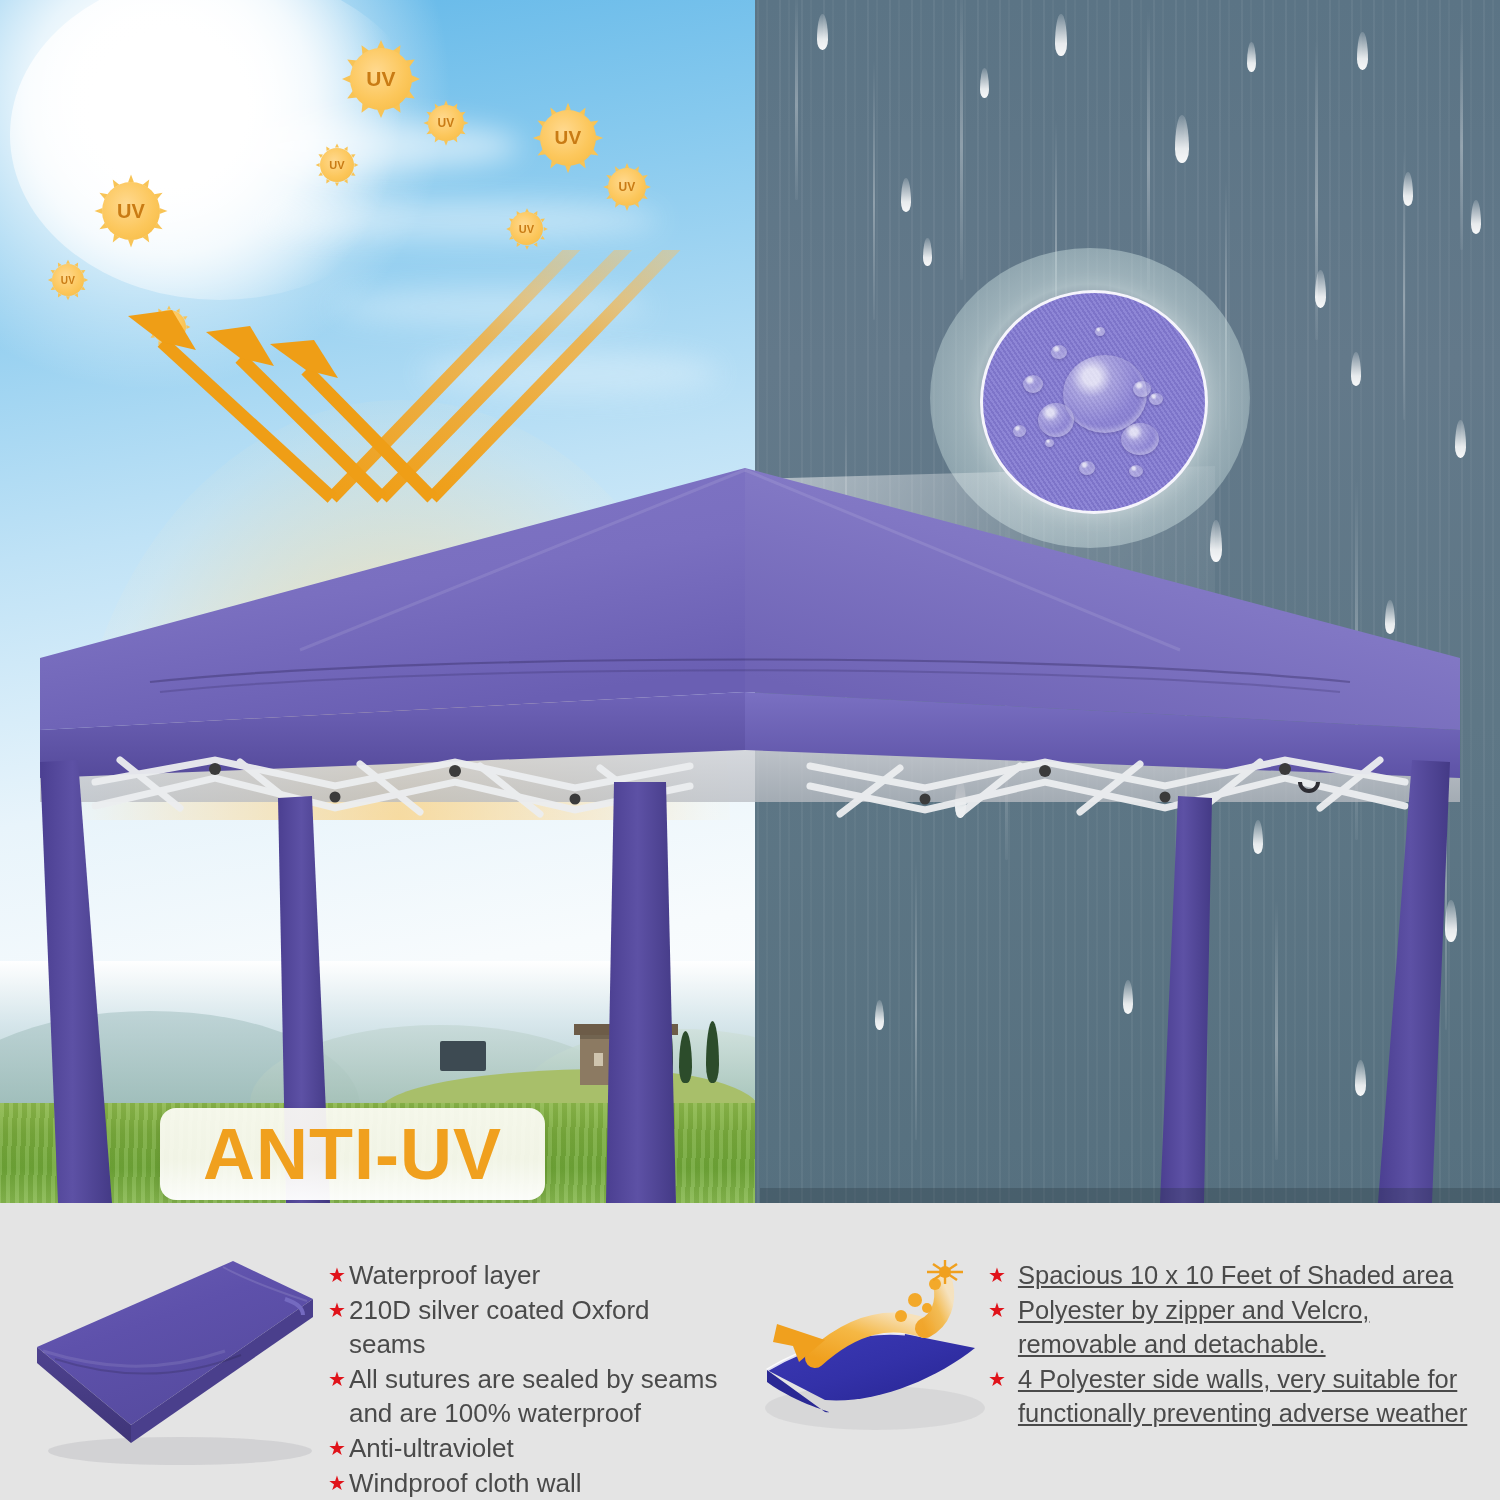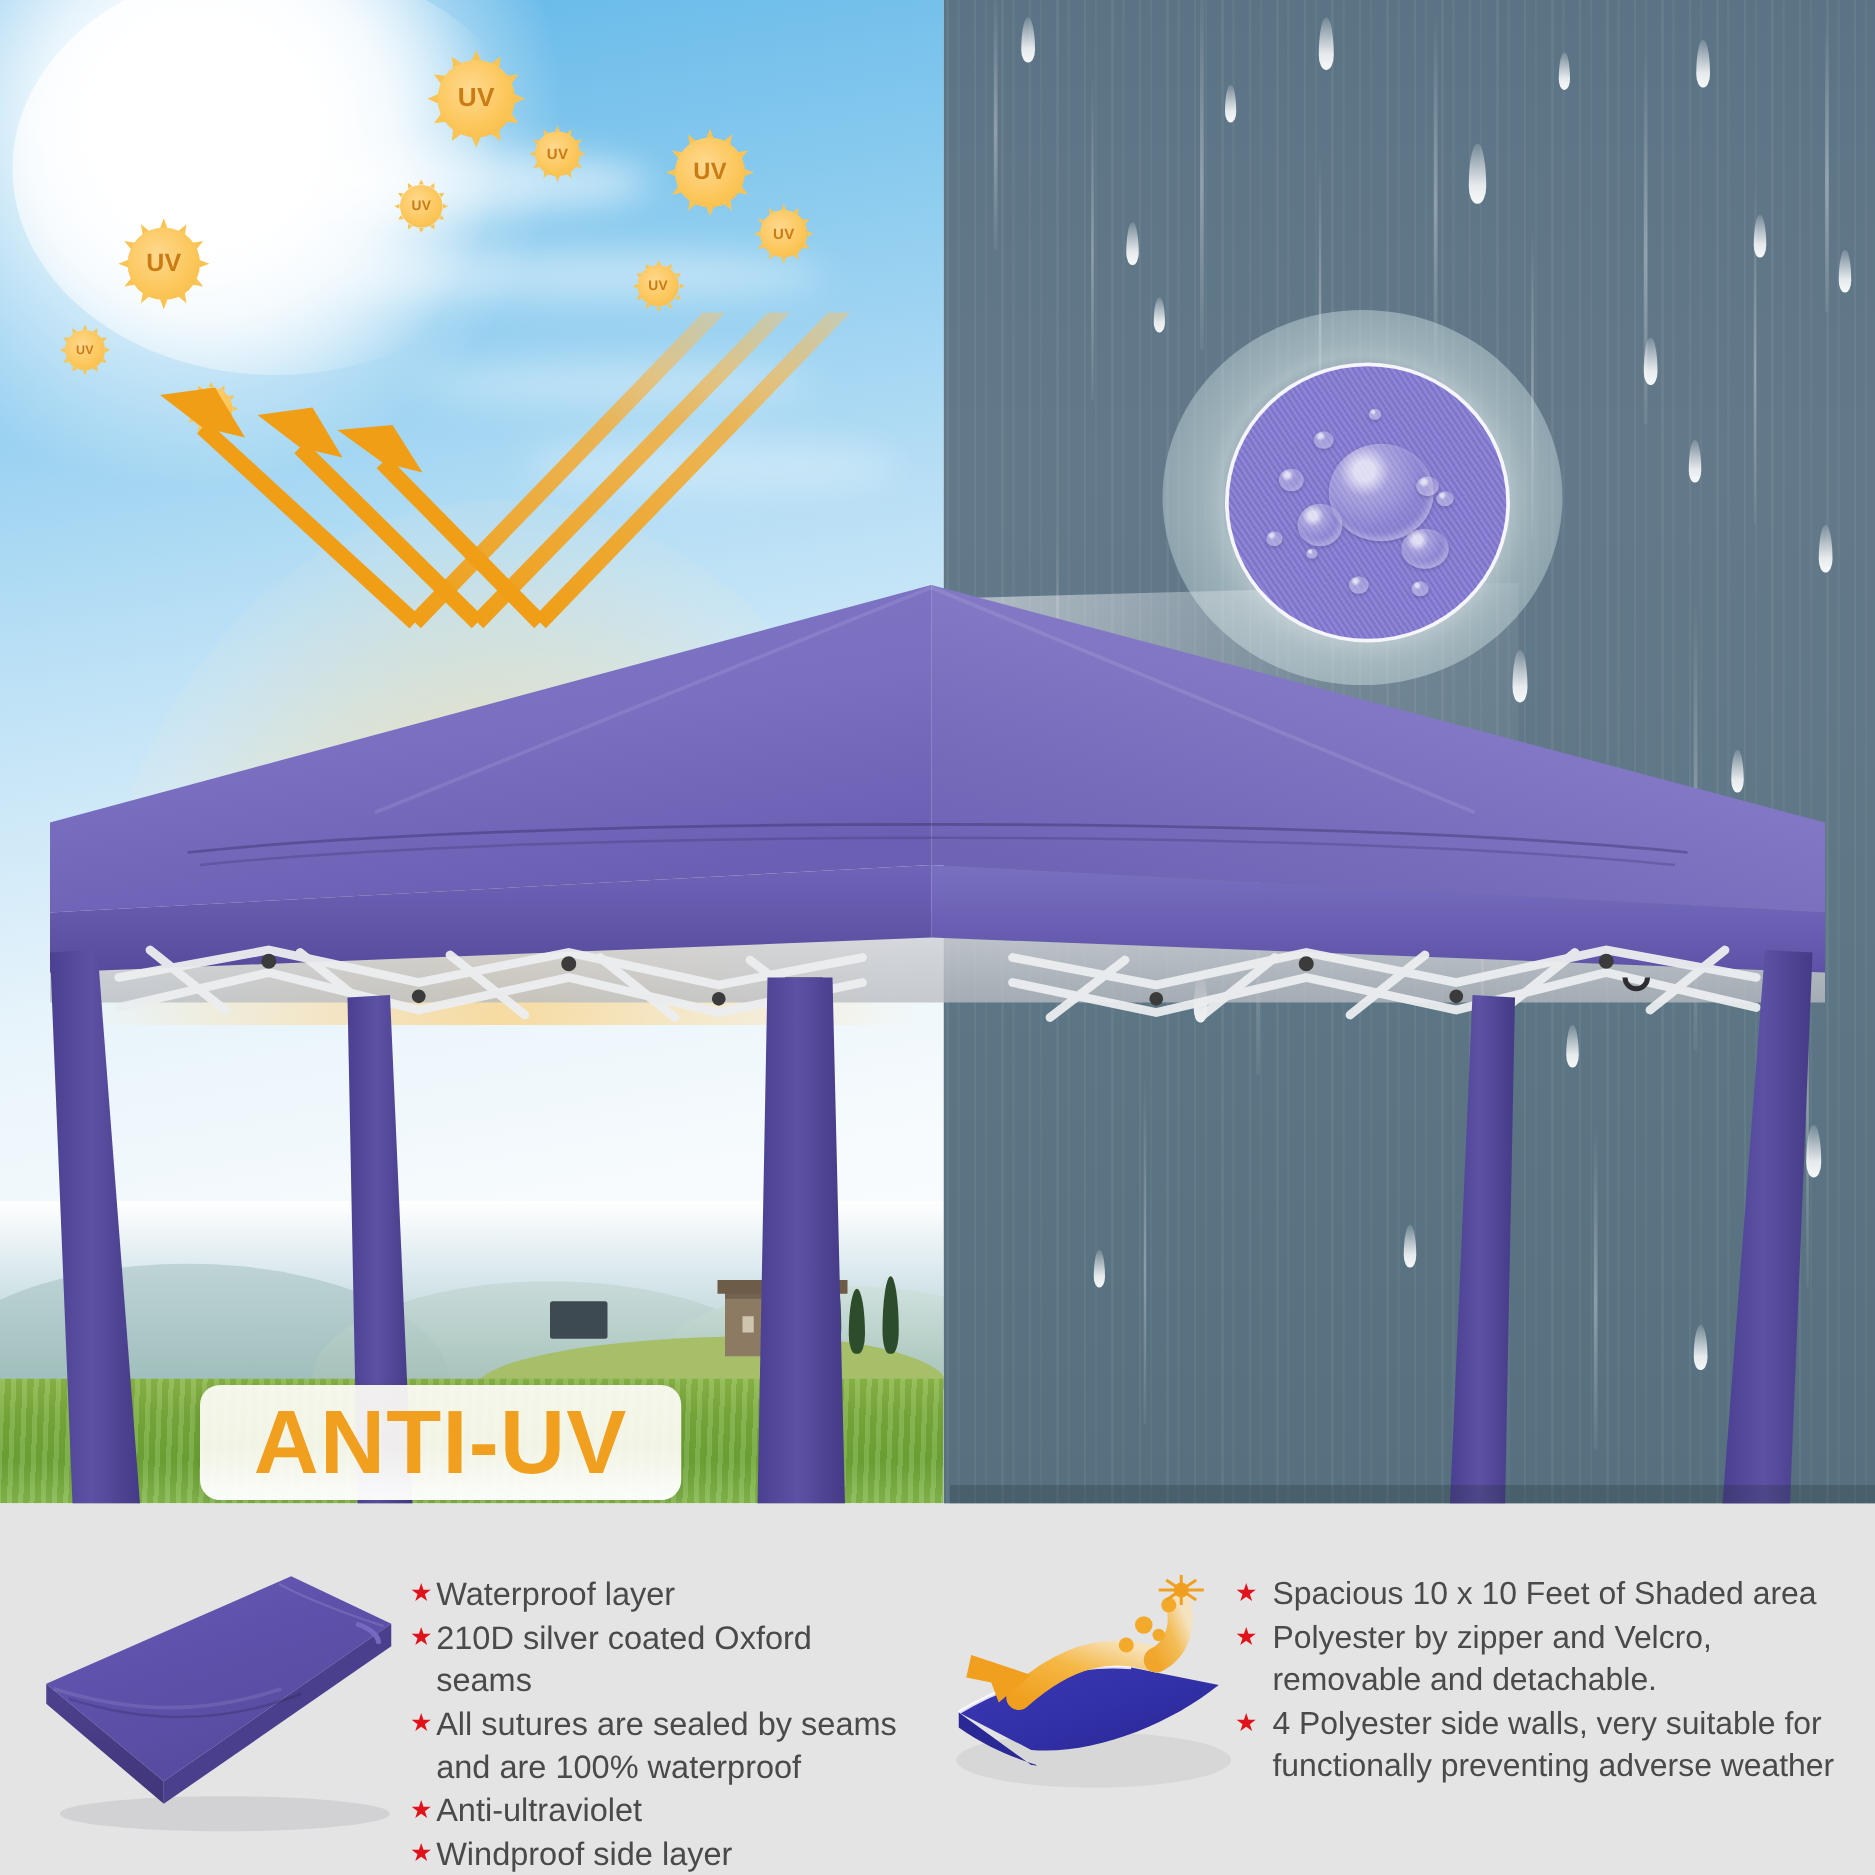--- a/index.html
+++ b/index.html
@@ -94,21 +94,21 @@
   .sheeticon svg{position:absolute;left:0;top:0;}
 
   .speclist{position:absolute;}
   #spec-left{left:328px;top:1258px;width:390px;}
   #spec-right{left:988px;top:1258px;width:492px;}
   .spec-item{display:flex;align-items:flex-start;margin-bottom:1px;}
   .spec-star{color:#e0131a;font-size:20px;line-height:34px;flex:0 0 auto;}
   #spec-left .spec-star{margin-right:3px;}
   #spec-right .spec-star{margin-right:12px;}
   .spec-text{color:#4a4a4a;font-size:26px;line-height:34px;font-family:"Liberation Sans",sans-serif;}
-  #spec-right .spec-text{font-size:25.5px;}
+  #spec-right .spec-text{font-size:25.5px;text-decoration:underline;}
 </style>
 </head>
 <body>
 
 <div id="page">
 
   <div class="hero">
 
     <div class="panel-uv">
       <div class="sunflare"></div>
@@ -544,21 +544,21 @@
     <div class="spec-item">
       <span class="spec-star">★</span>
       <span class="spec-text">All sutures are sealed by seams and are 100% waterproof</span>
     </div>
     <div class="spec-item">
       <span class="spec-star">★</span>
       <span class="spec-text">Anti-ultraviolet</span>
     </div>
     <div class="spec-item">
       <span class="spec-star">★</span>
-      <span class="spec-text">Windproof side layer</span>
+      <span class="spec-text">Windproof cloth wall</span>
     </div>
   </div>
 
   <div class="speclist" id="spec-right">
     <div class="spec-item">
       <span class="spec-star">★</span>
       <span class="spec-text">Spacious 10 x 10 Feet of Shaded area</span>
     </div>
     <div class="spec-item">
       <span class="spec-star">★</span>

